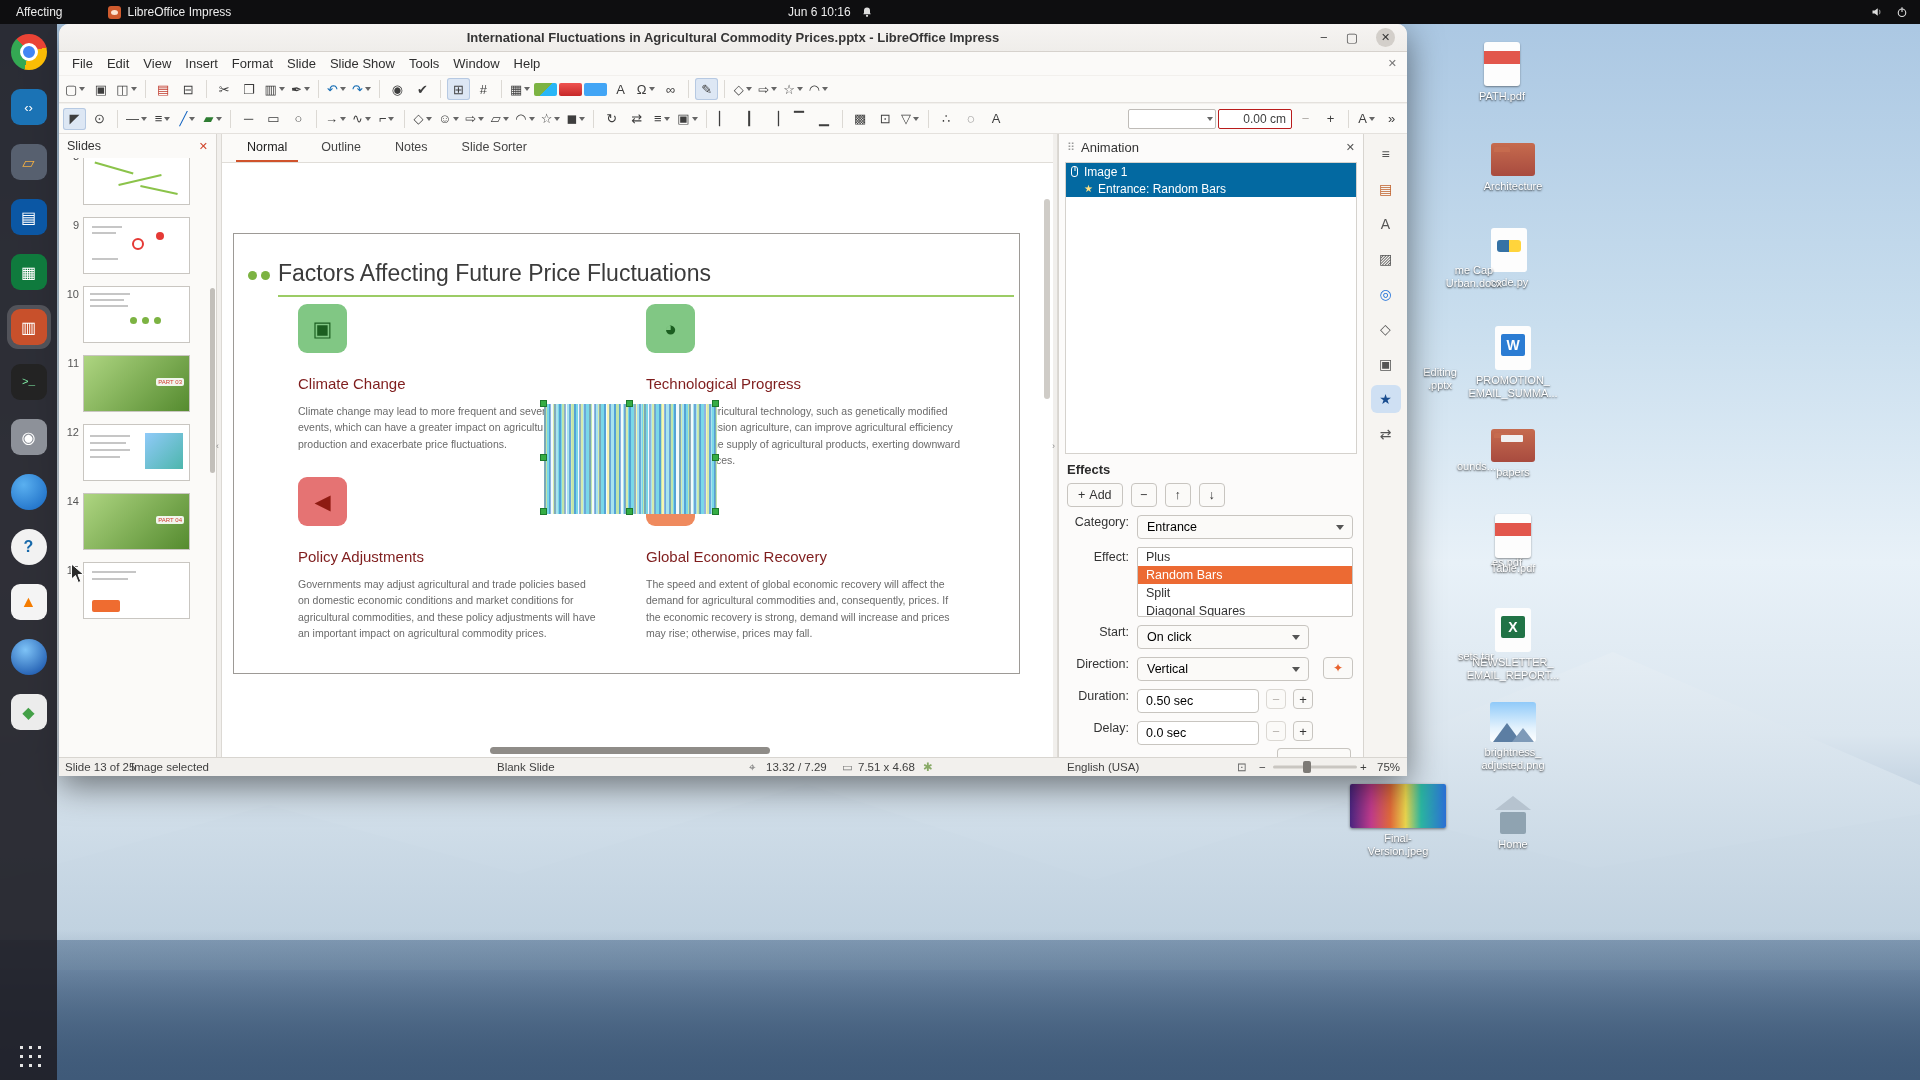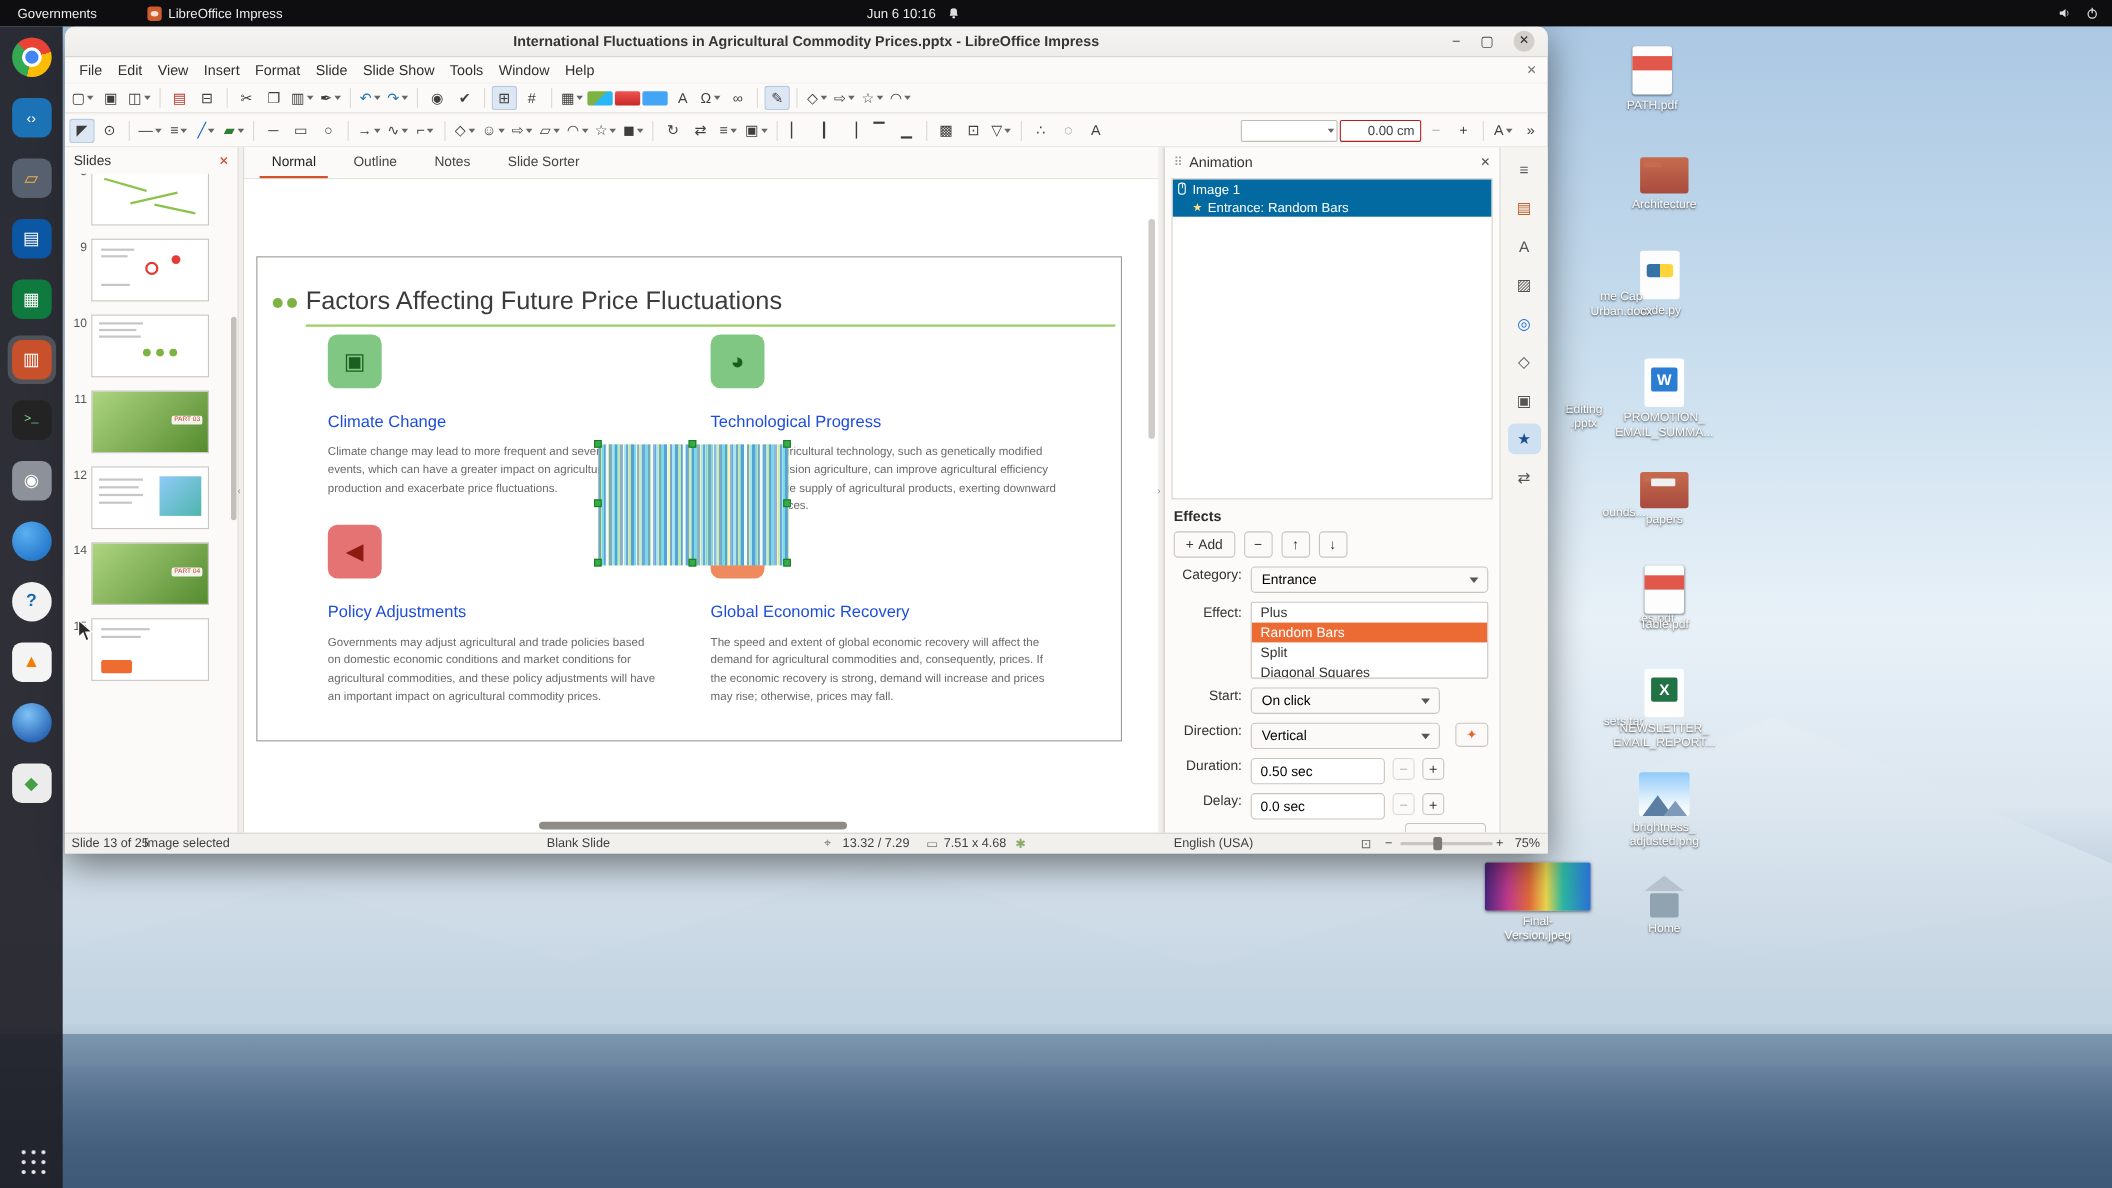--- a/index.html
+++ b/index.html
@@ -124,21 +124,21 @@
 .sl-underline{position:absolute;left:44px;width:736px;top:61px;height:2px;background:#9ccc65}
 .sec{position:absolute}
 .sec1{left:64px;top:70px;width:300px}
 .sec2{left:412px;top:70px;width:315px}
 .sec3{left:64px;top:243px;width:300px}
 .sec4{left:412px;top:243px;width:315px}
 .sec-icon{width:49px;height:49px;border-radius:9px;display:flex;align-items:center;justify-content:center;font-size:21px}
 .ic-green{background:#81c784;color:#1b5e20}
 .ic-red{background:#e57373;color:#8e1b12}
 .ic-orange{background:#ef8a5e;color:#9c3c10}
-.sec-h{margin-top:22px;font-size:15px;color:#1d4ed8}
+.sec-h{margin-top:22px;font-size:15px;color:#7f1d1d}
 .sec-p{margin-top:11px;font-size:10.5px;line-height:1.55;color:#6a6a6a}
 .glitch-img{position:absolute;left:310px;top:170px;width:173px;height:110px;z-index:4;background:repeating-linear-gradient(90deg,rgba(47,108,196,.5) 0 2px,transparent 2px 5px),repeating-linear-gradient(90deg,rgba(250,240,120,.55) 0 3px,transparent 3px 9px),repeating-linear-gradient(90deg,#7ad8e8 0 6px,#f2fbfc 6px 9px,#a8e4ee 9px 14px)}
 .hdl{position:absolute;width:7px;height:7px;background:#35ad44;border:1px solid #1d7a2c;z-index:6}
 .h-nw{left:306px;top:166px}.h-n{left:392px;top:166px}.h-ne{left:478px;top:166px}
 .h-w{left:306px;top:220px}.h-e{left:478px;top:220px}
 .h-sw{left:306px;top:274px}.h-s{left:392px;top:274px}.h-se{left:478px;top:274px}
 .ch-scroll{position:absolute;left:268px;bottom:3px;width:280px;height:7px;background:#8f8c88;border-radius:4px}
 .cv-scroll{position:absolute;right:3px;top:36px;width:6px;height:200px;background:#cfccc7;border-radius:3px}
 
 .anim-deck{width:305px;border-left:1px solid #d8d5d0;background:#fcfbfa;display:flex;flex-direction:column;font-size:12.5px;position:relative;flex:none}
@@ -286,21 +286,21 @@
       </div>
       <div class="dt-icon" style="left: 1471px; top: 794px;">
         <div class="dt-glyph g-home"></div>
         <div class="dt-label">
           <div>Home</div>
         </div>
       </div>
     </div>
 
   <div class="topbar">
-    <span class="tb-activities">Governments</span>
+    <span class="tb-activities">Affecting</span>
     <span class="tb-app">
       <span class="mini-impress"></span>
       <span>LibreOffice Impress</span>
     </span>
     <span class="tb-clock">
       <span>Jun 6 10:16</span>
       <svg width="12" height="12" viewBox="0 0 16 16">
           <path d="M8 2a4 4 0 0 0-4 4v3L3 11h10l-1-2V6a4 4 0 0 0-4-4z" fill="#ddd"></path>
           <circle cx="8" cy="13" r="1.5" fill="#ddd"></circle>
         </svg>

